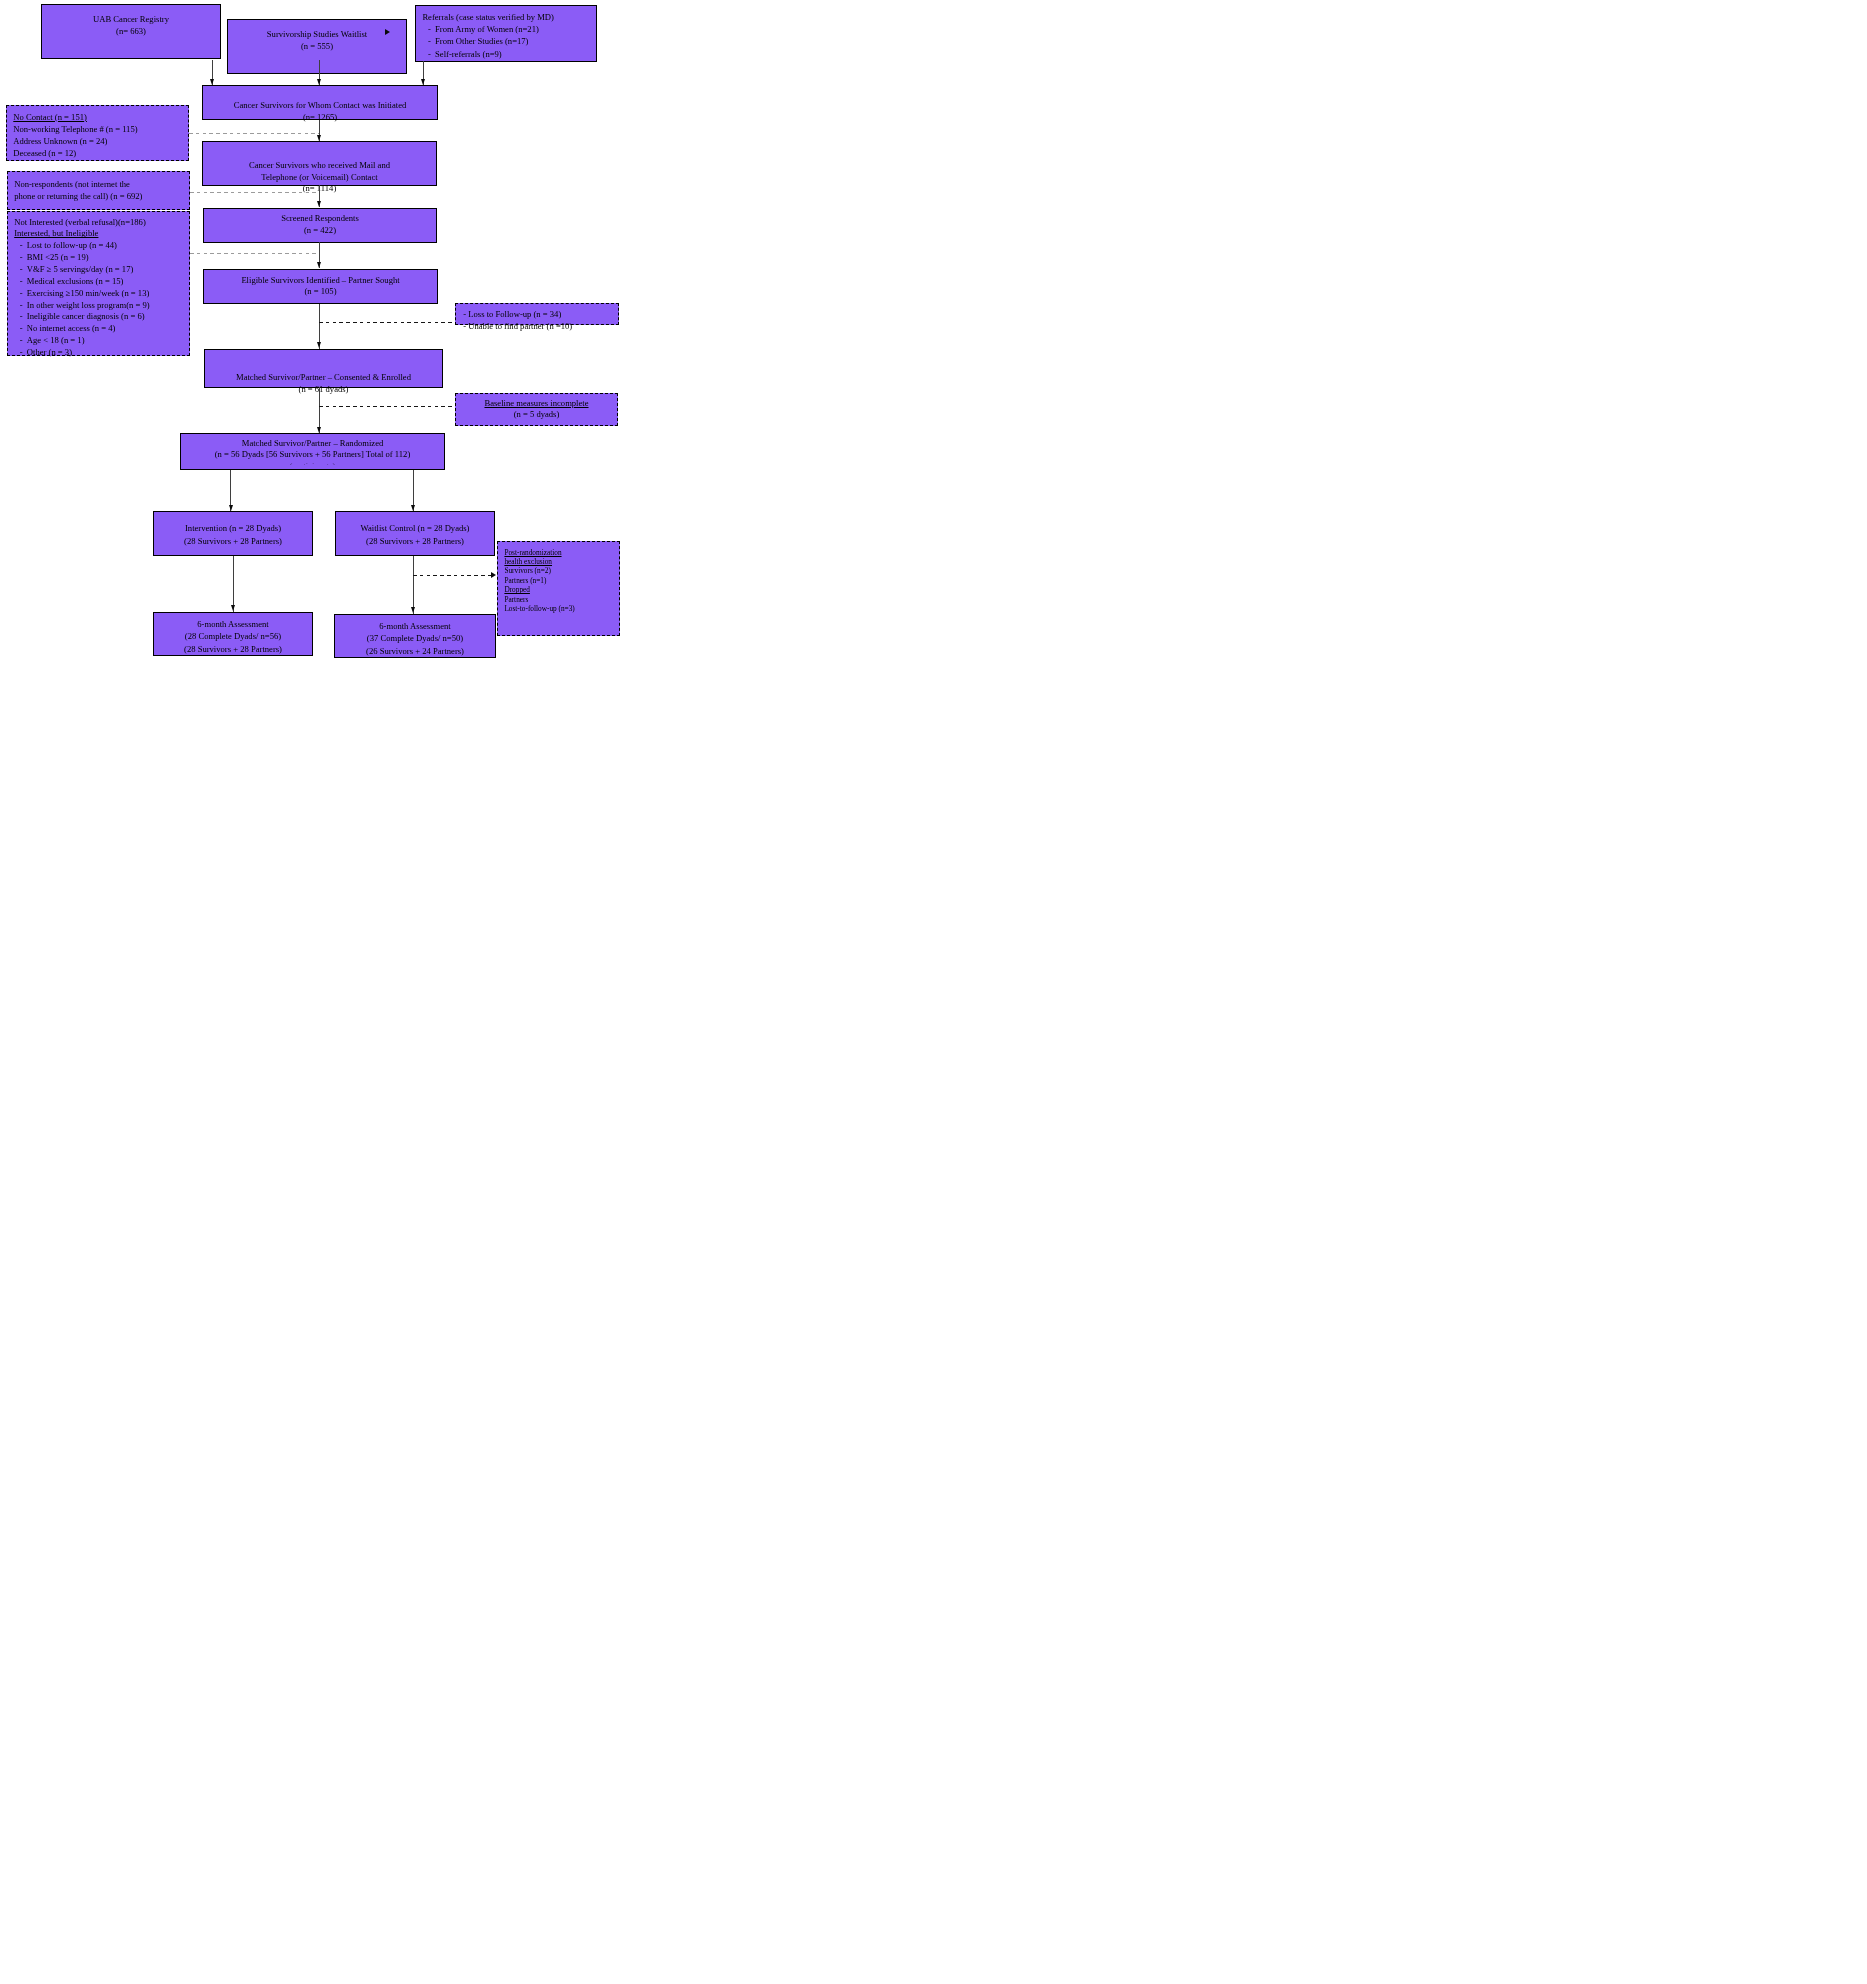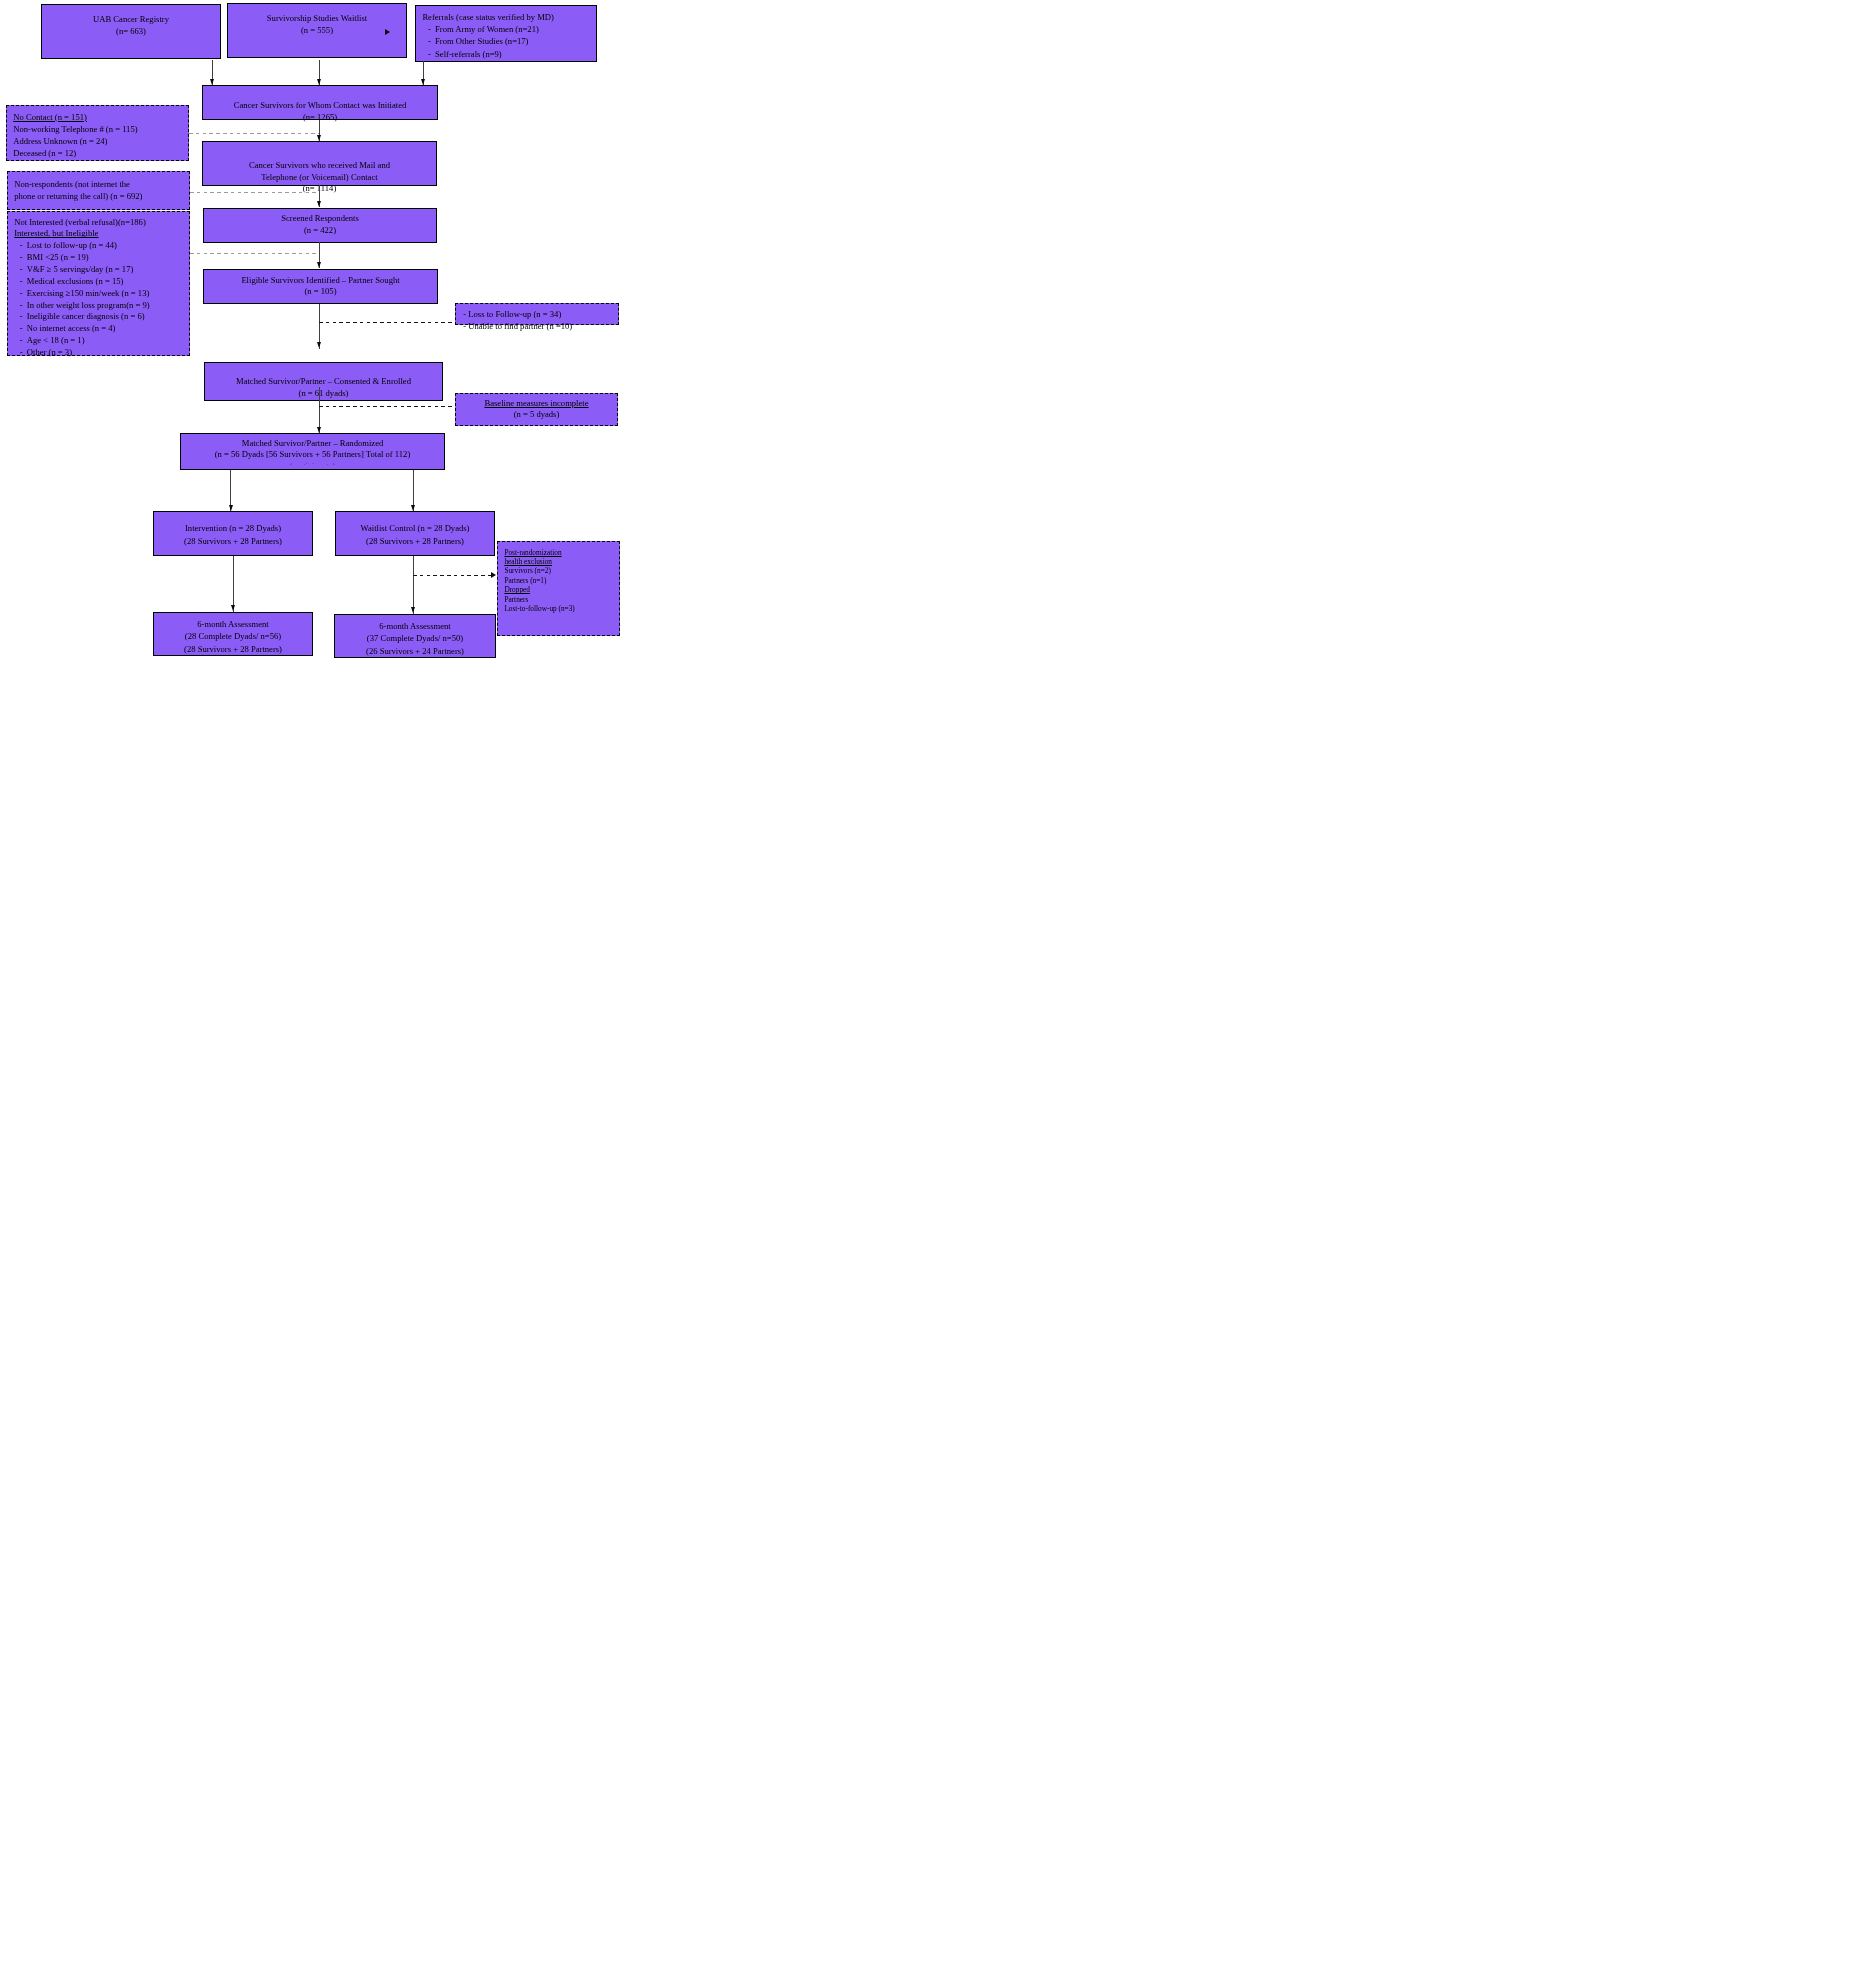--- a/index.html
+++ b/index.html
@@ -22,21 +22,21 @@
 </head>
 <body>
 
 <div class="canvas">
 
   <div class="box center" style="left:41px;top:4.1px;width:180px;height:55px;padding-top:9px;">
     <div>UAB Cancer Registry</div>
     <div>(n= 663)</div>
   </div>
 
-  <div class="box center" style="left:227px;top:3px;width:180px;height:55px;padding-top:9px;text-align:center;">
+  <div class="box center" style="left:227px;top:19px;width:180px;height:55px;padding-top:9px;text-align:center;">
     <div>Survivorship Studies Waitlist</div>
     <div>(n = 555)</div>
   </div>
 
   <div class="arrr" style="left:385px;top:29px;"></div>
 
   <div class="box list" style="left:415px;top:4.5px;width:182px;height:57px;padding:5.5px 2.7px 0 6.4px;">
     <div>Referrals (case status verified by MD)</div>
     <div class="item">-&nbsp;&nbsp;From Army of Women (n=21)</div>
     <div class="item">-&nbsp;&nbsp;From Other Studies (n=17)</div>
@@ -112,21 +112,21 @@
 
   <div class="vline" style="left:319px;top:304px;height:45px;"></div>
   <div class="arrd" style="left:317px;top:342px;"></div>
 
   <div class="hdb" style="left:319px;top:322px;width:136px;"></div>
   <div class="box dashedbox list" style="left:455px;top:303px;width:164px;height:22px;padding:3.6px 0 0 7.3px;">
     <div>-&nbsp;Loss to Follow-up (n = 34)</div>
     <div>-&nbsp;Unable to find partner (n =10)</div>
   </div>
 
-  <div class="box center" style="left:204px;top:349px;width:239px;height:39px;padding-top:13px;margin-top:13px;">
+  <div class="box center" style="left:204px;top:349px;width:239px;height:39px;padding-top:22px;">
     <div>Matched Survivor/Partner – Consented &amp; Enrolled</div>
     <div>(n = 61 dyads)</div>
   </div>
 
   <div class="vline" style="left:319px;top:387px;height:46px;"></div>
   <div class="arrd" style="left:317px;top:427px;"></div>
 
   <div class="hdb" style="left:319px;top:406px;width:136px;"></div>
   <div class="box dashedbox center" style="left:455px;top:393px;width:163px;height:33px;padding-top:3.6px;">
     <div class="u">Baseline measures incomplete</div>

